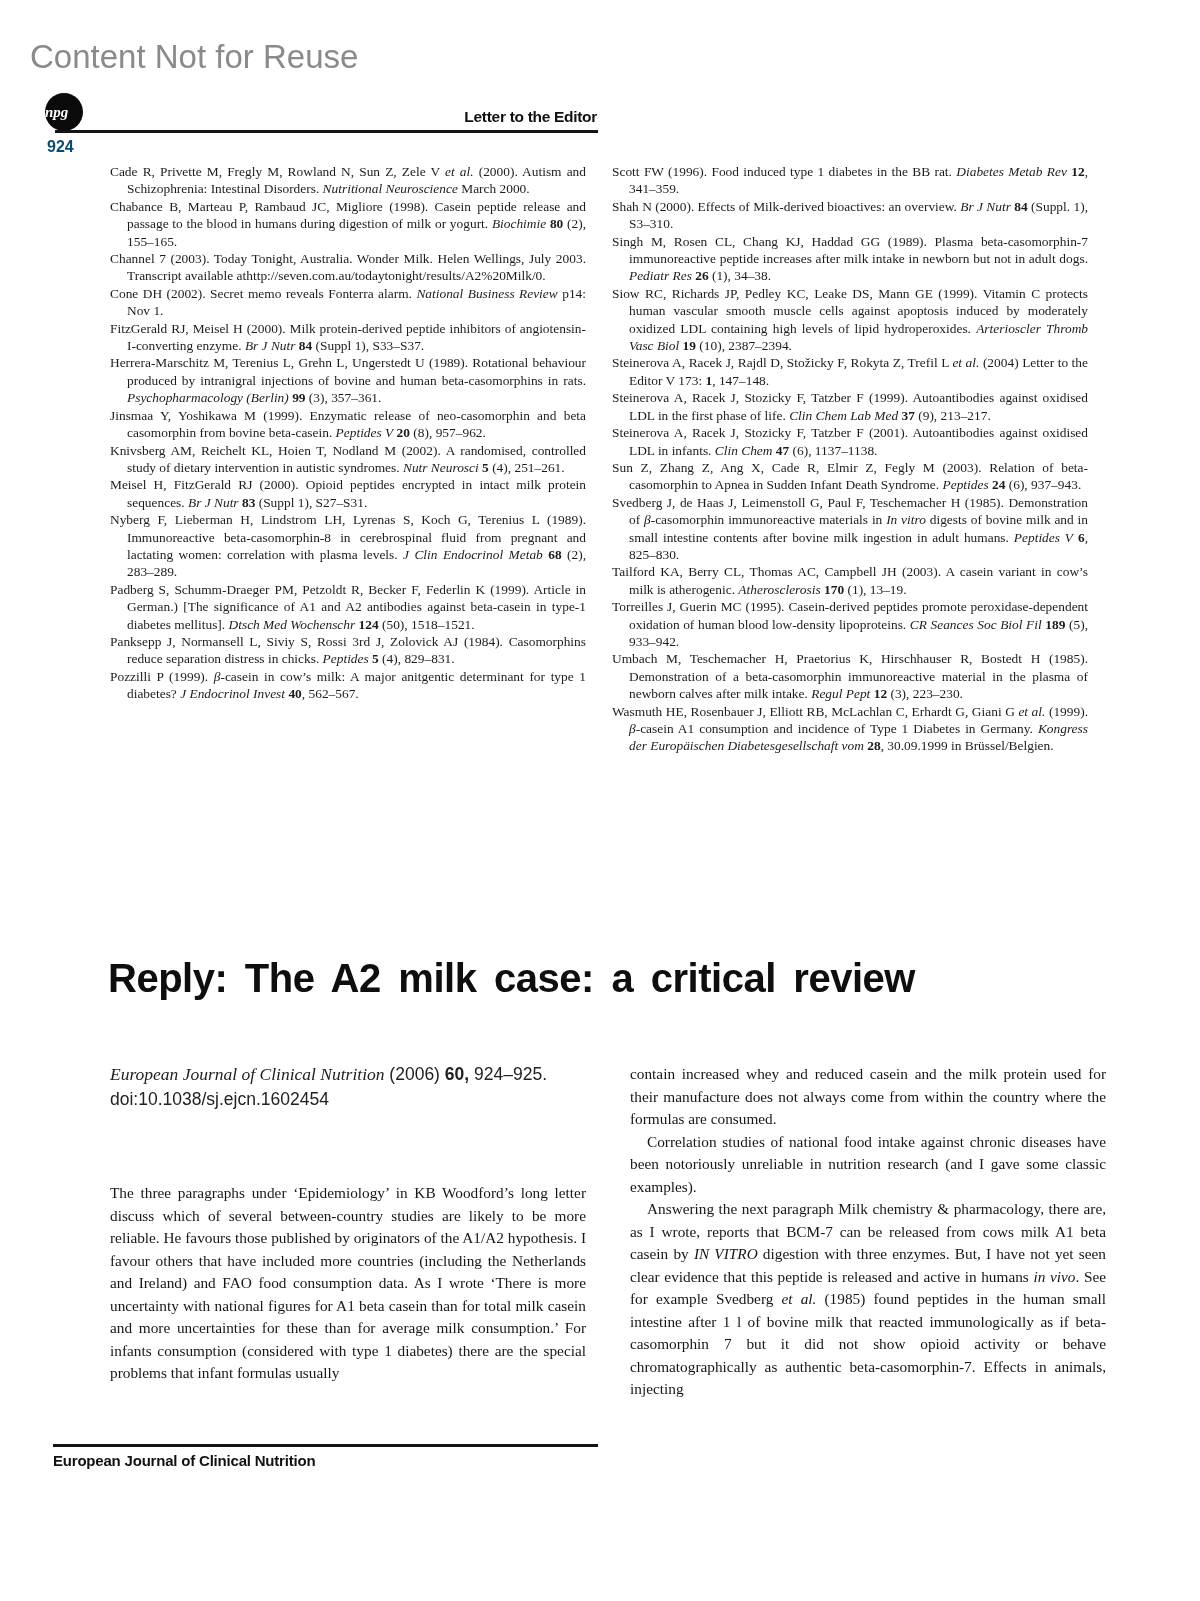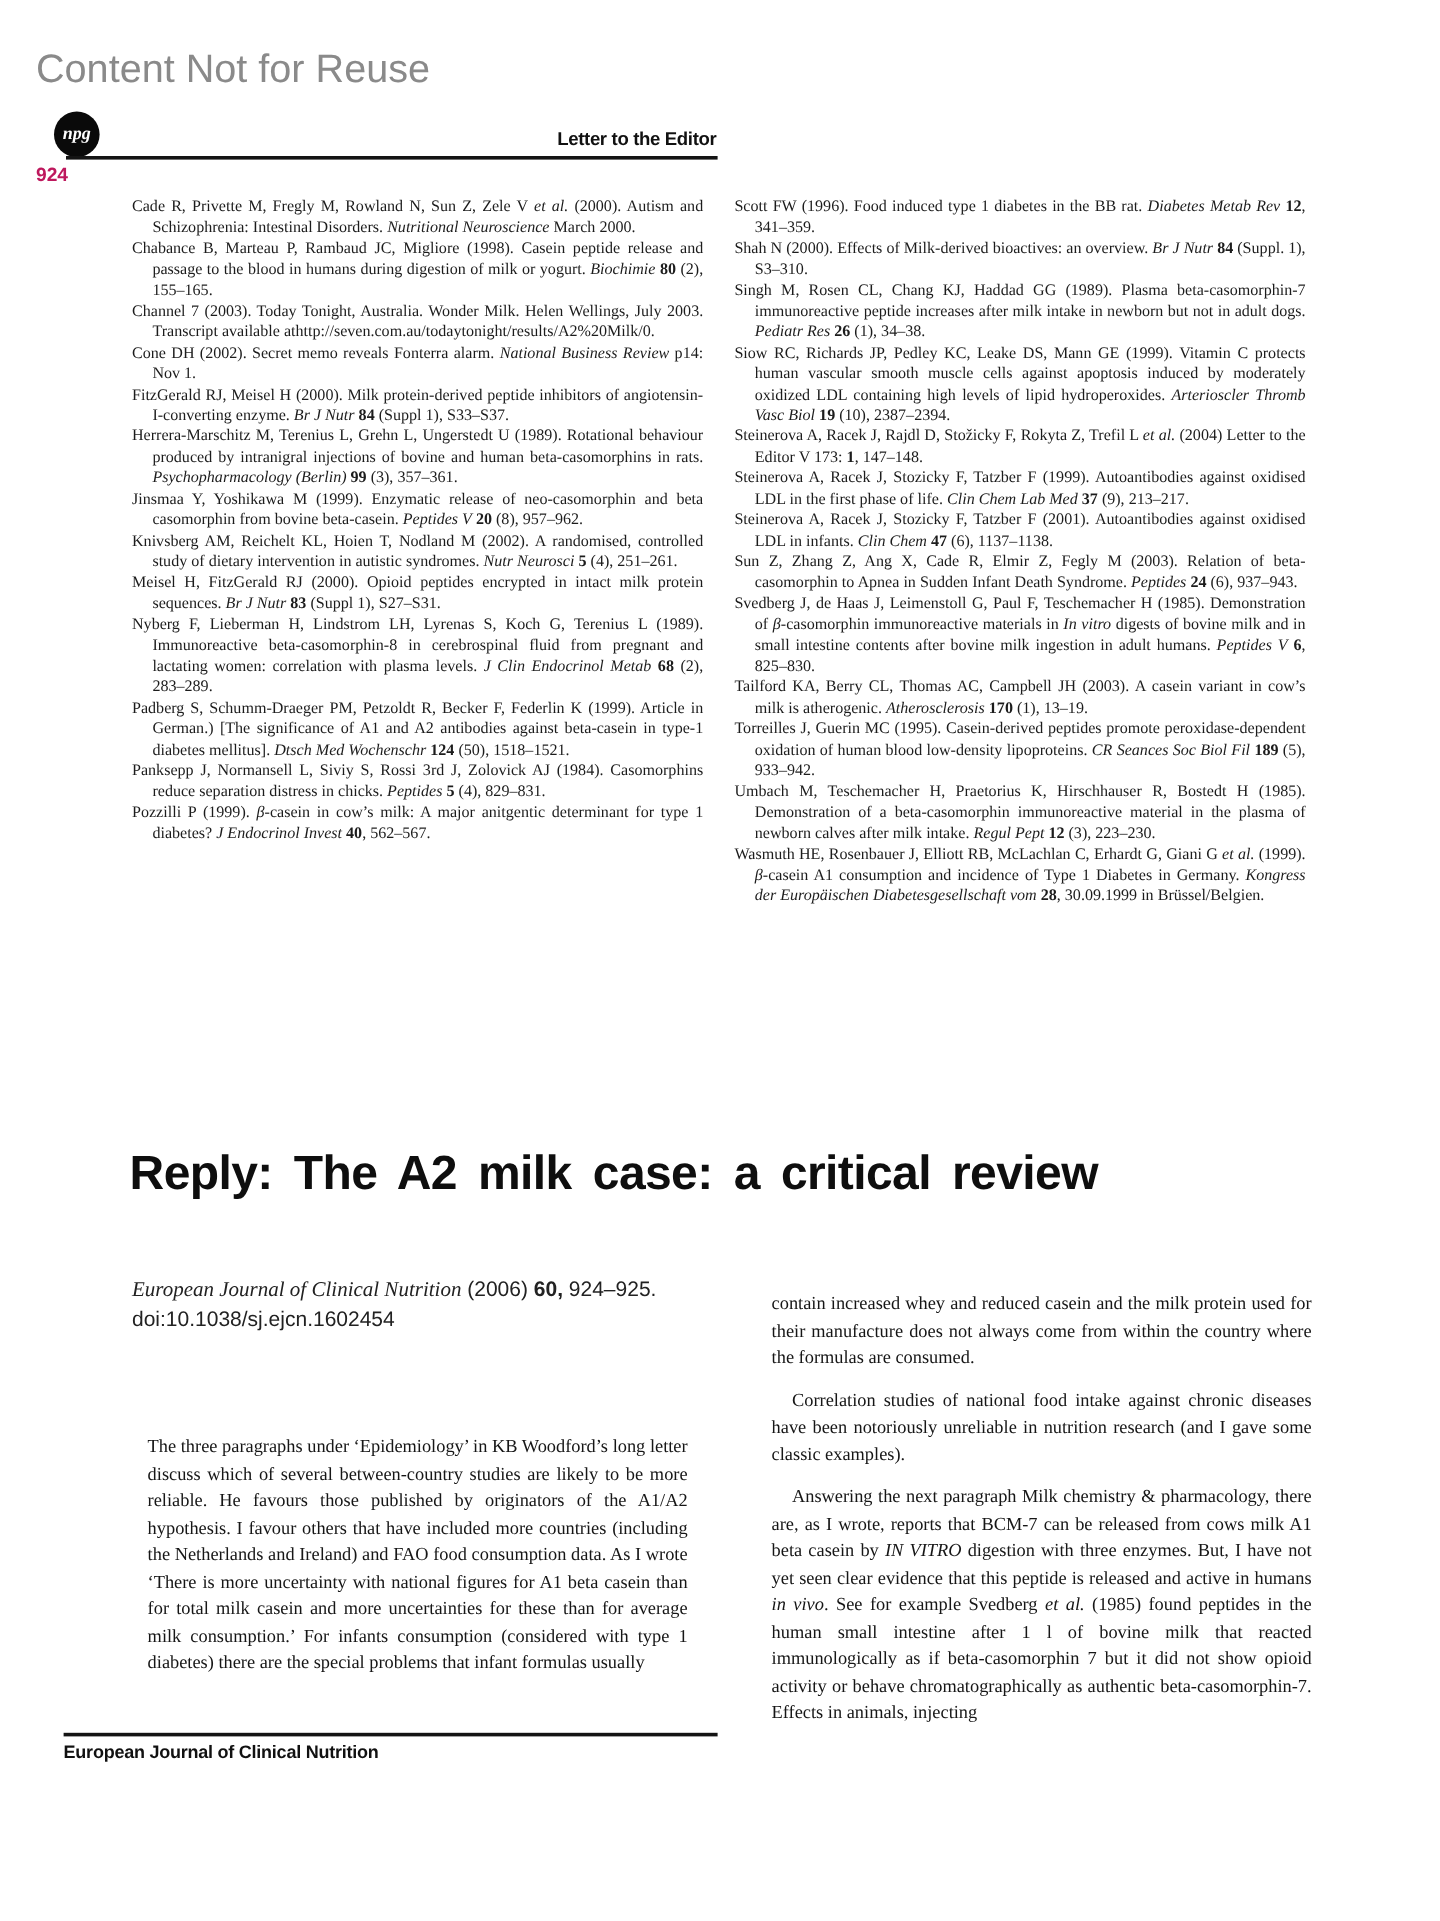--- a/index.html
+++ b/index.html
@@ -4,45 +4,45 @@
 <style>
   html,body{margin:0;padding:0;background:#ffffff;}
   .page{position:relative;width:1200px;height:1601px;background:#ffffff;overflow:hidden;
         color:#1a1a1a;-webkit-font-smoothing:antialiased;}
   b{font-weight:bold;} i{font-style:italic;font-family:Liberation Serif, serif;}
 
   .watermark{position:absolute;left:30px;top:38px;
              font:33px "Liberation Sans", sans-serif;color:#8a8a8a;}
 
   .logo{position:absolute;left:45px;top:93px;width:38px;height:38px;border-radius:50%;
-        background:#0a0a0a;color:#ffffff;display:flex;align-items:center;justify-content:center;
+        background:#0a0a0a;color:#ffffff;display:flex;align-items:center;justify-content:flex-start;
         font:italic bold 15px "Liberation Serif", serif;}
   .section-label{position:absolute;left:297px;top:108px;width:300px;text-align:right;
         font:bold 15.5px "Liberation Sans", sans-serif;letter-spacing:-0.3px;color:#111;}
   .header-rule{position:absolute;left:55px;top:130px;width:543px;height:3px;background:#141414;}
-  .page-number{position:absolute;left:30px;top:138px;
-        font:600 16px "Liberation Sans", sans-serif;color:#be185d;}
+  .page-number{position:absolute;left:47px;top:138px;
+        font:600 16px "Liberation Sans", sans-serif;color:#0c4a6e;}
 
   .refs{position:absolute;top:163px;width:476px;
         font:13.4px/17.4px "Liberation Serif", serif;text-align:justify;color:#1c1c1c;}
   .refs-left{left:110px;} .refs-right{left:612px;}
   .ref{margin:0;padding-left:17px;text-indent:-17px;}
 
   .title{position:absolute;left:108px;top:957px;margin:0;
         font:bold 40px/1.05 "Liberation Sans", sans-serif;letter-spacing:-0.5px;word-spacing:7px;color:#0e0e0e;text-align:right;}
 
   .citation{position:absolute;left:110px;top:1062px;width:500px;
         font:17.5px/25px "Liberation Sans", sans-serif;color:#222;}
   .citation p{margin:0;}
 
   .body-col{position:absolute;width:476px;
         font:15.3px/22.5px "Liberation Serif", serif;text-align:justify;color:#161616;}
   .body-left{left:110px;top:1182px;}
   .body-right{left:630px;top:1063px;}
-  .body-col p{margin:13px;}
+  .body-col p{margin:0;}
   .body-col p.indent{text-indent:17px;}
 
   .footer-rule{position:absolute;left:53px;top:1444px;width:545px;height:3px;background:#141414;}
   .footer-journal{position:absolute;left:53px;top:1452px;
         font:bold 15px "Liberation Sans", sans-serif;letter-spacing:-0.2px;color:#111;}
 </style>
 </head>
 <body>
 
 <div class="page">

